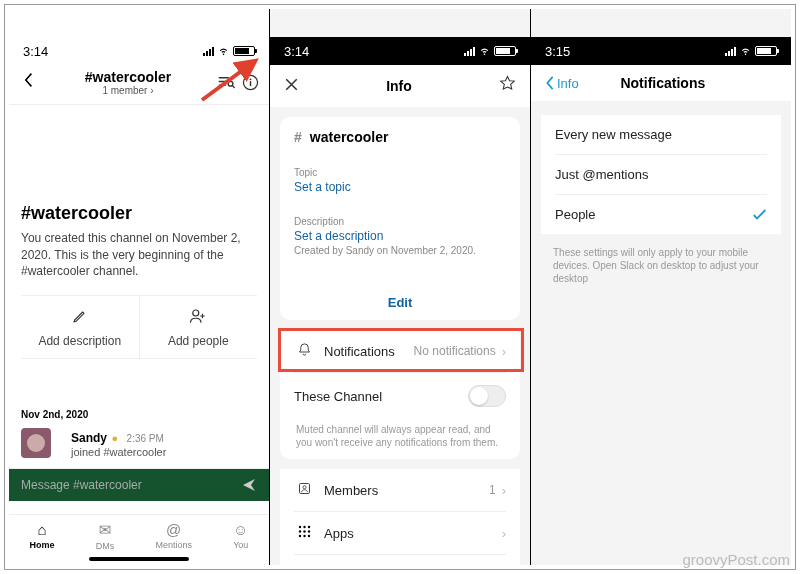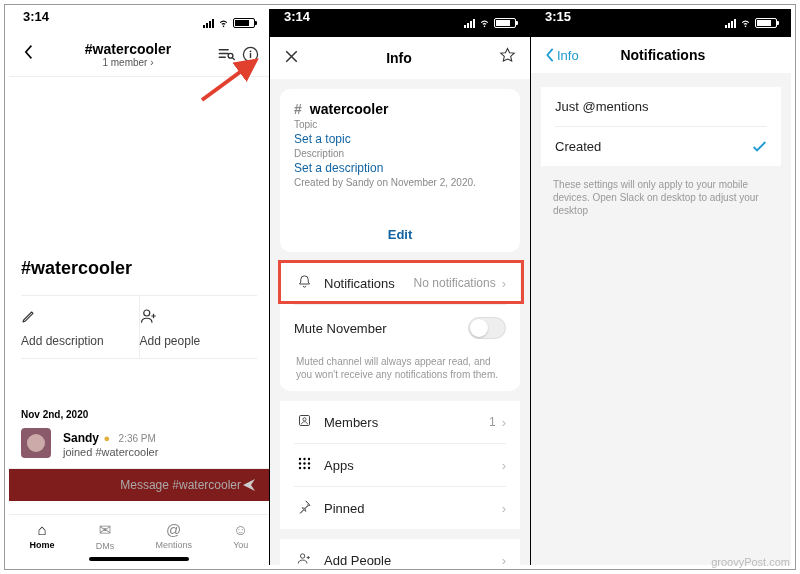--- a/index.html
+++ b/index.html
@@ -1,21 +1,21 @@
 <!DOCTYPE html>
 <html><head>
 <meta charset="utf-8">
 <style>
   * { box-sizing: border-box; margin: 0; padding: 0; font-family: -apple-system, Helvetica, Arial, sans-serif; }
   body { background: #fff; width: 800px; height: 574px; overflow: hidden; position: relative; }
   .frame { position: absolute; border: 1px solid #999; background:#fff; }
   .screens { position: absolute; left: 9px; top: 9px; width: 782px; height: 556px; display: flex; }
   .screen { flex: 1 1 0; position: relative; background:#fff; overflow: hidden; }
   .screen + .screen { border-left: 1px solid #000; }
-  .statusbar { height: 28px; display:flex; justify-content:space-between; padding: 0 14px; font-size:13px; font-weight:700; }
+  .statusbar { height: 28px; display:flex; align-items:center; justify-content:space-between; padding: 0 14px; font-size:13px; font-weight:400;margin-top:28px; }
   .statusbar.dark { background:#000; color:#fff; }
   .sb-right { display:flex; align-items:center; gap:3px; }
   .sig { display:flex; gap:1px; align-items:flex-end; height:10px;}
   .sig span { width:2px; background:currentColor; }
   .sig span:nth-child(1){height:3px}.sig span:nth-child(2){height:5px}.sig span:nth-child(3){height:7px}.sig span:nth-child(4){height:9px}
   .wifi-g { width:13px; height:10px; position:relative; }
   .battery { width:22px; height:10px; border:1px solid currentColor; border-radius:2px; position:relative; }
   .battery::after { content:""; position:absolute; right:-3px; top:2px; width:2px; height:4px; background:currentColor; border-radius:0 1px 1px 0;}
   .battery .fill { position:absolute; left:1px; top:1px; bottom:1px; width:70%; background:currentColor; }
   
@@ -24,66 +24,66 @@
   .s1-header .title-col { flex:1; text-align:center; }
   .s1-header .title { font-size:14px; font-weight:800; }
   .s1-header .sub { font-size:10px; color:#555; }
   .s1-header .icons { display:flex; gap:6px; align-items:center; }
   .iconbox { width:18px; height:18px; display:flex; align-items:center; justify-content:center; }
   .arrow-red { position:absolute; pointer-events:none; }
   .s1-mid { position:absolute; bottom:206px; left:12px; right:12px; }
   .s1-chname { font-size:18px; font-weight:800; margin-bottom:6px;}
   .s1-desc { font-size:12px; color:#444; line-height:1.35; }
   .s1-actions { display:flex; margin-top:16px; border-top:1px solid #eee; border-bottom:1px solid #eee; }
-  .s1-act { flex:1; padding:12px 0 10px; }
+  .s1-act { flex:1; text-align:center; padding:12px 0 10px; }
   .s1-act + .s1-act { border-left:1px solid #eee; }
   .s1-act .ic { font-size:16px; color:#333; }
   .s1-act .lb { font-size:12px; color:#444; margin-top:6px;}
   .s1-date { font-size:10px; font-weight:800; margin:14px 0 8px 12px;}
-  .s1-msg { display:flex; gap:12px; padding:0 12px 10px; align-items:flex-start;}
+  .s1-msg { display:flex; gap:20px; padding:0 12px 10px; align-items:flex-start;}
   .avatar { width:30px; height:30px; background:#8a5a6a; border-radius:4px; position:relative; overflow:hidden;}
   .avatar::after{content:"";position:absolute;left:6px;top:6px;width:18px;height:18px;border-radius:50%;background:#caa;}
   .s1-msg .who { font-size:12px; font-weight:800; display:inline-block;}
   .s1-msg .star { color:#e0b040; font-size:11px;}
   .s1-msg .time { font-size:10px; color:#888; margin-left:4px;}
   .s1-msg .line2 { font-size:11px; color:#555; }
-  .s1-input { display:flex; align-items:center; justify-content:flex-end; border-top:1px solid #eee; padding:8px 12px; background:#7f1d1d; color:#aaa; font-size:12px;}
+  .s1-input { display:flex; align-items:center; justify-content:space-between; border-top:1px solid #eee; padding:8px 12px; background:#14532d; color:#aaa; font-size:12px;}
   .s1-tabs { display:flex; justify-content:space-around; padding:6px 0 2px; border-top:1px solid #eee;}
   .s1-tab { text-align:center; font-size:9px; color:#888; }
   .s1-tab.active { color:#000; font-weight:700;}
   .s1-tab .ti { font-size:15px; display:block; margin-bottom:2px;}
   .home-ind { width:100px; height:4px; background:#000; border-radius:3px; margin:4px auto 4px;}
   
   .s2 { background:#f4f4f5; }
   .s2-header { background:#fff; display:flex; align-items:center; justify-content:space-between; padding:10px 14px; }
   .s2-header .ttl { font-size:14px; font-weight:700; }
   .xicon, .staricon { font-size:18px; color:#333; }
   .card { background:#fff; margin:10px 10px; border-radius:10px; padding:12px 14px 8px; }
   .card.tight { padding:0; }
   .s2-chname { font-size:14px; font-weight:800; }
-  .lbl { font-size:10px; color:#888; margin-top:2px;}
+  .lbl { font-size:10px; color:#888; margin-top:22px;}
   .link { font-size:12px; color:#1264a3; margin-top:2px;}
   .muted { font-size:10px; color:#888; margin-top:2px;}
   .edit { text-align:center; color:#1264a3; font-size:13px; font-weight:600; padding:8px 0 2px;margin-top:31px;}
   .row { display:flex; align-items:center; padding:12px 14px; background:#fff; font-size:13px;}
   .row + .row-sep { height:1px; background:#eee; margin:0 14px;}
   .row .ric { width:20px; margin-right:10px; color:#444; font-size:15px; text-align:center;}
   .row .rlabel { flex:1; color:#222;}
   .row .rval { color:#999; font-size:12px;}
   .row .chev { color:#bbb; margin-left:6px; font-size:13px;}
   .hl-box { position:absolute; border:3px solid #e74c3c; pointer-events:none;}
   .toggle { width:38px; height:22px; background:#eee; border:1px solid #ddd; border-radius:12px; position:relative;}
   .toggle::after { content:""; position:absolute; left:1px; top:1px; width:18px; height:18px; background:#fff; border-radius:50%; box-shadow:0 1px 2px rgba(0,0,0,.2);}
   .note { font-size:10px; color:#999; padding:4px 16px 10px; line-height:1.3;}
   
   .s3-header { background:#fff; display:flex; align-items:center; padding:10px 14px; }
   .s3-header .bk { color:#1d9bd1; font-size:13px; display:flex; align-items:center; gap:2px;}
   .s3-header .ttl { flex:1; text-align:center; font-size:14px; font-weight:700; margin-left:-30px;}
   .s3 { background:#f4f4f5; }
-  .watermark { position:absolute; right:10px; bottom:6px; font-size:11px; color:#bbb;}
+  .watermark { position:absolute; right:10px; bottom:6px; font-size:15px; color:#bbb;}
 </style>
 </head>
 <body>
 
 <div class="frame" style="left:4px; top:4px; width:792px; height:566px;"></div>
 <div class="screens">
 
   <div class="screen">
     <div class="statusbar">
       <span>3:14</span>
@@ -134,20 +134,21 @@
       <defs>
           <marker id="ah" viewBox="0 0 10 10" refX="8" refY="5" markerWidth="6" markerHeight="6" orient="auto">
             <path d="M0 0 L10 5 L0 10 z" fill="#e2402f"></path>
           </marker>
         </defs>
       <line x1="5" y1="45" x2="58" y2="6" stroke="#e2402f" stroke-width="4" marker-end="url(#ah)"></line>
     </svg>
 
     <div class="s1-mid">
       <div class="s1-chname">#watercooler</div>
+      <div class="s1-desc">You created this channel on November 2, 2020. This is the very beginning of the #watercooler channel.</div>
       <div class="s1-actions">
         <div class="s1-act">
           <div class="ic">
             <svg width="16" height="16" viewBox="0 0 24 24">
                 <path d="M3 21l3-1 12-12-2-2L4 18l-1 3z" stroke="#333" stroke-width="1.6" fill="none" stroke-linejoin="round"></path>
               </svg>
           </div>
           <div class="lb">Add description</div>
         </div>
         <div class="s1-act">
@@ -242,21 +243,21 @@
             <svg width="15" height="15" viewBox="0 0 24 24">
                 <path d="M12 3a6 6 0 00-6 6v4l-2 3h16l-2-3V9a6 6 0 00-6-6zM10 19a2 2 0 004 0" stroke="#444" stroke-width="1.6" fill="none"></path>
               </svg>
           </span>
           <span class="rlabel">Notifications</span>
           <span class="rval">No notifications</span>
           <span class="chev">›</span>
         </div>
         <div class="row-sep"></div>
         <div class="row">
-          <span class="rlabel">Mute November</span>
+          <span class="rlabel">These Channel</span>
           <div class="toggle"></div>
         </div>
         <div class="note">Muted channel will always appear read, and you won't receive any notifications from them.</div>
       </div>
       <div class="hl-box" style="left:8px; top:-2px; width:246px; height:44px;"></div>
     </div>
 
     <div class="card tight">
       <div class="row">
         <span class="ric">
@@ -338,27 +339,30 @@
       <span class="bk">
         <svg width="10" height="14" viewBox="0 0 10 16">
             <path d="M8 1L2 8l6 7" stroke="#1d9bd1" stroke-width="2" fill="none"></path>
           </svg>
         <span>Info</span>
       </span>
       <span class="ttl">Notifications</span>
     </div>
 
     <div class="card tight" style="margin-top:14px;">
+      <div class="row">
+        <span class="rlabel">Every new message</span>
+      </div>
       <div class="row-sep"></div>
       <div class="row">
         <span class="rlabel">Just @mentions</span>
       </div>
       <div class="row-sep"></div>
       <div class="row">
-        <span class="rlabel">Created</span>
+        <span class="rlabel">People</span>
         <svg width="15" height="12" viewBox="0 0 18 14">
             <path d="M2 7l4 4L16 1" stroke="#1d9bd1" stroke-width="2.2" fill="none"></path>
           </svg>
       </div>
     </div>
     <div class="note" style="padding:2px 22px;">These settings will only apply to your mobile devices. Open Slack on desktop to adjust your desktop</div>
   </div>
 
 </div>
 

